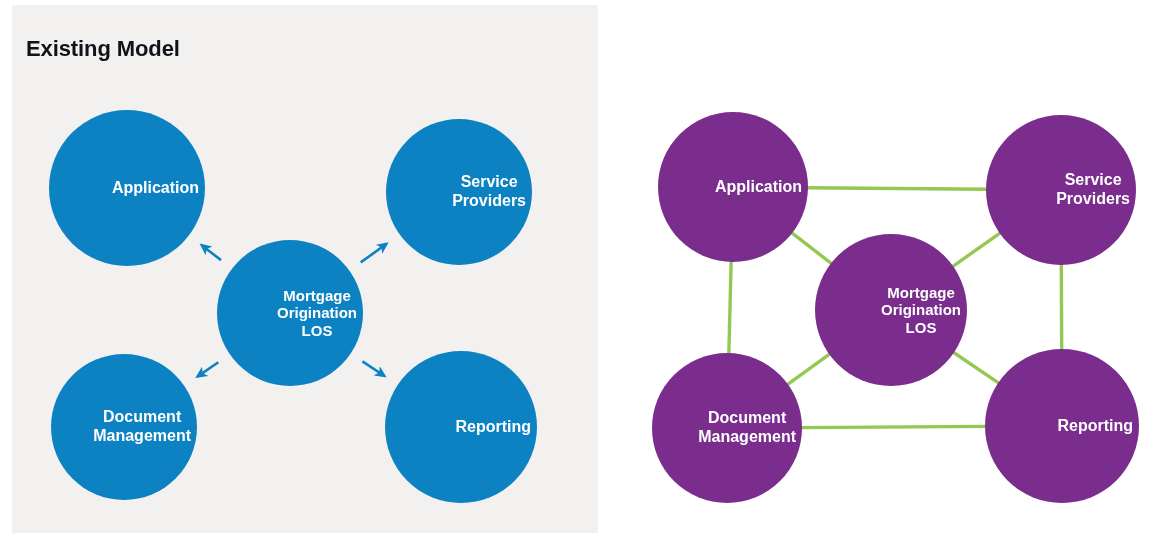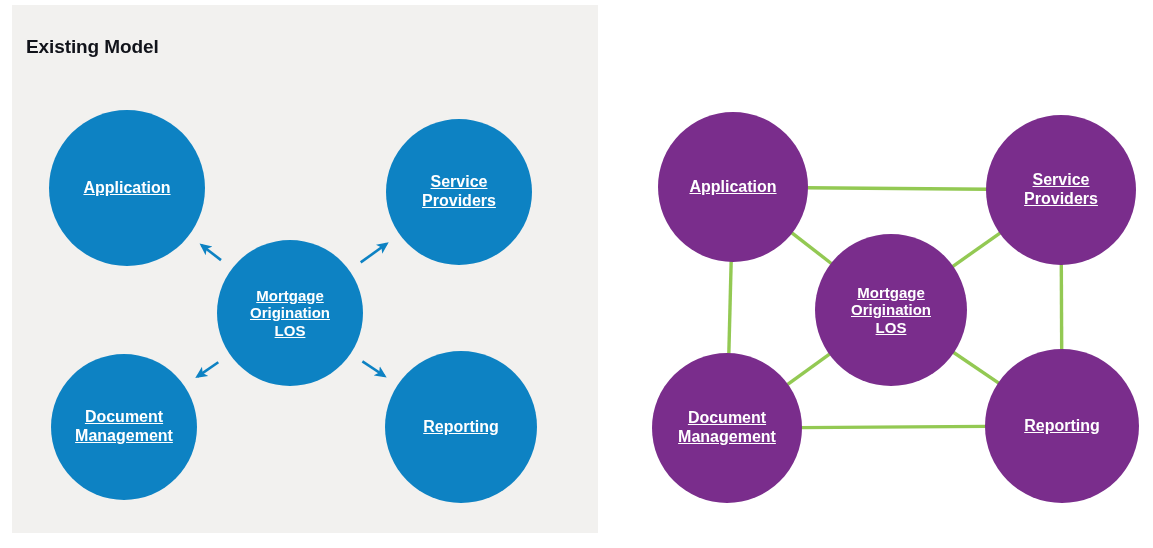--- a/index.html
+++ b/index.html
@@ -32,21 +32,21 @@
   }
   #panel-blockchain {
     left: 600px;
     top: 5px;
     width: 553px;
     height: 528px;
     background: #ffffff;
   }
   .panel-title {
     position: absolute;
-    font-size: 19px;
+    font-size: 22px;
     font-weight: bold;
     color: #11131a;
     letter-spacing: -0.1px;
     white-space: nowrap;
   }
   #title-existing { left: 26px; top: 36px; }
   #title-blockchain { left: 636px; top: 36px; }
 
   svg.layer {
     position: absolute;
@@ -54,27 +54,26 @@
     width: 1153px;
     height: 548px;
     pointer-events: none;
   }
 
   .node {
     position: absolute;
     border-radius: 50%;
     display: flex;
     align-items: center;
-    justify-content: center;
+    justify-content: flex-end;
     text-align: center;
     color: #ffffff;
     font-weight: bold;
     line-height: 1.16;
     box-sizing: border-box;
-    text-decoration: underline;
   }
   .node.blue { background: #0d82c3; }
   .node.purple { background: #7a2d8c; }
   .node .lbl { display: block; padding: 0 6px; }
 </style>
 </head>
 <body>
 
 <div id="figure">
 

